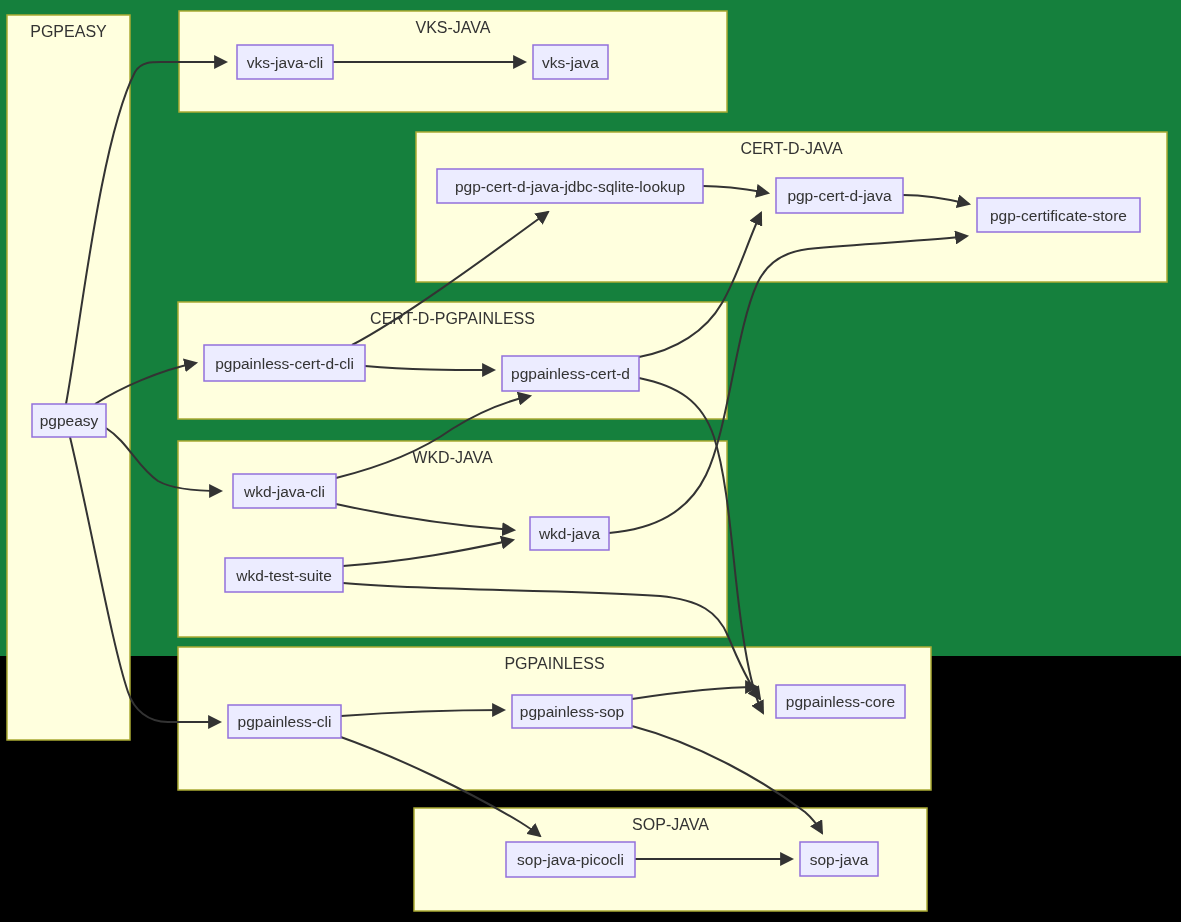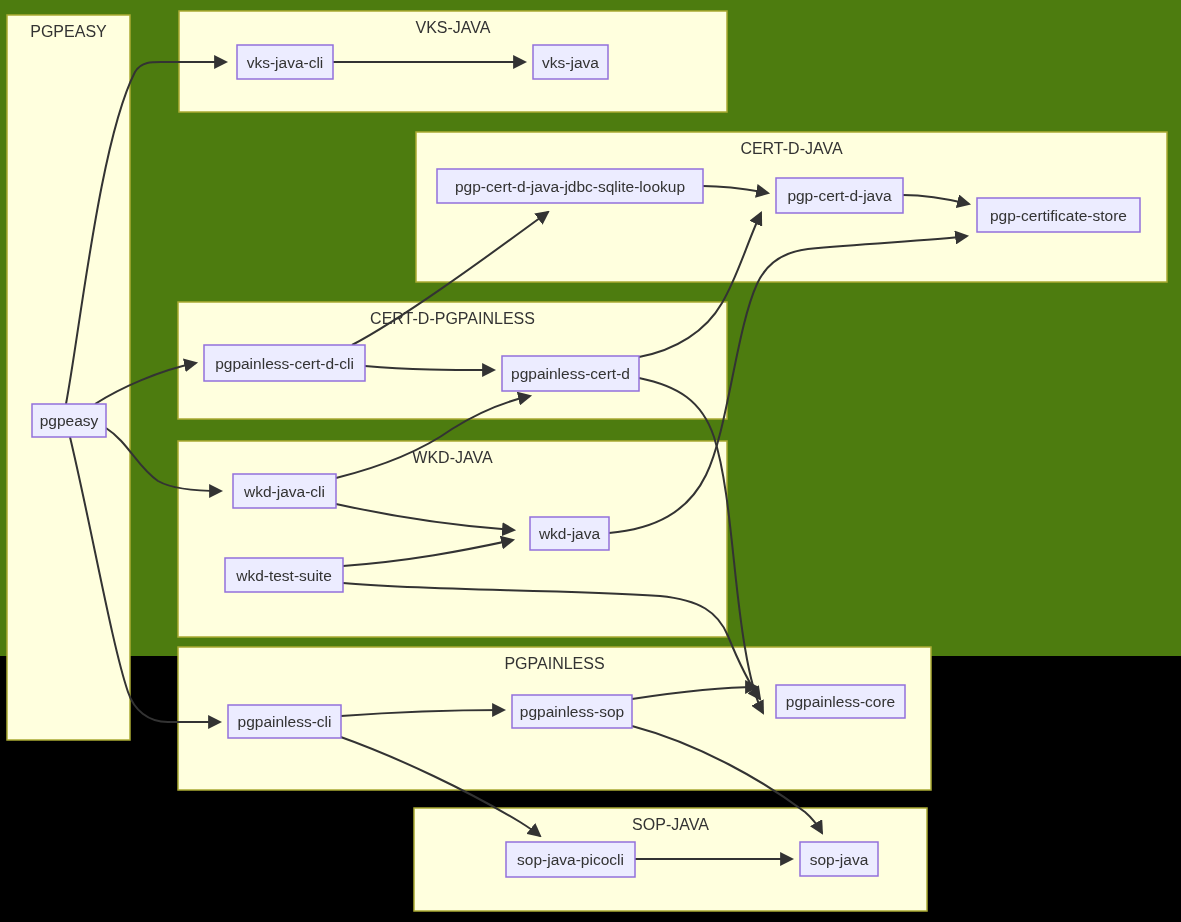--- a/index.html
+++ b/index.html
@@ -8,21 +8,21 @@
     background: #000000;
     width: 1181px;
     height: 922px;
     overflow: hidden;
     font-family: "Liberation Sans", "DejaVu Sans", sans-serif;
   }
   .stage {
     position: relative;
     width: 1181px;
     height: 656px;
-    background: #4d7c0f;
+    background: #15803d;
   }
   svg { display: block; }
   .cluster-rect {
     stroke-width: 1.5;
   }
   .cluster-label {
     font-size: 16px;
     font-family: "Liberation Sans", "DejaVu Sans", sans-serif;
   }
   .node-rect {

